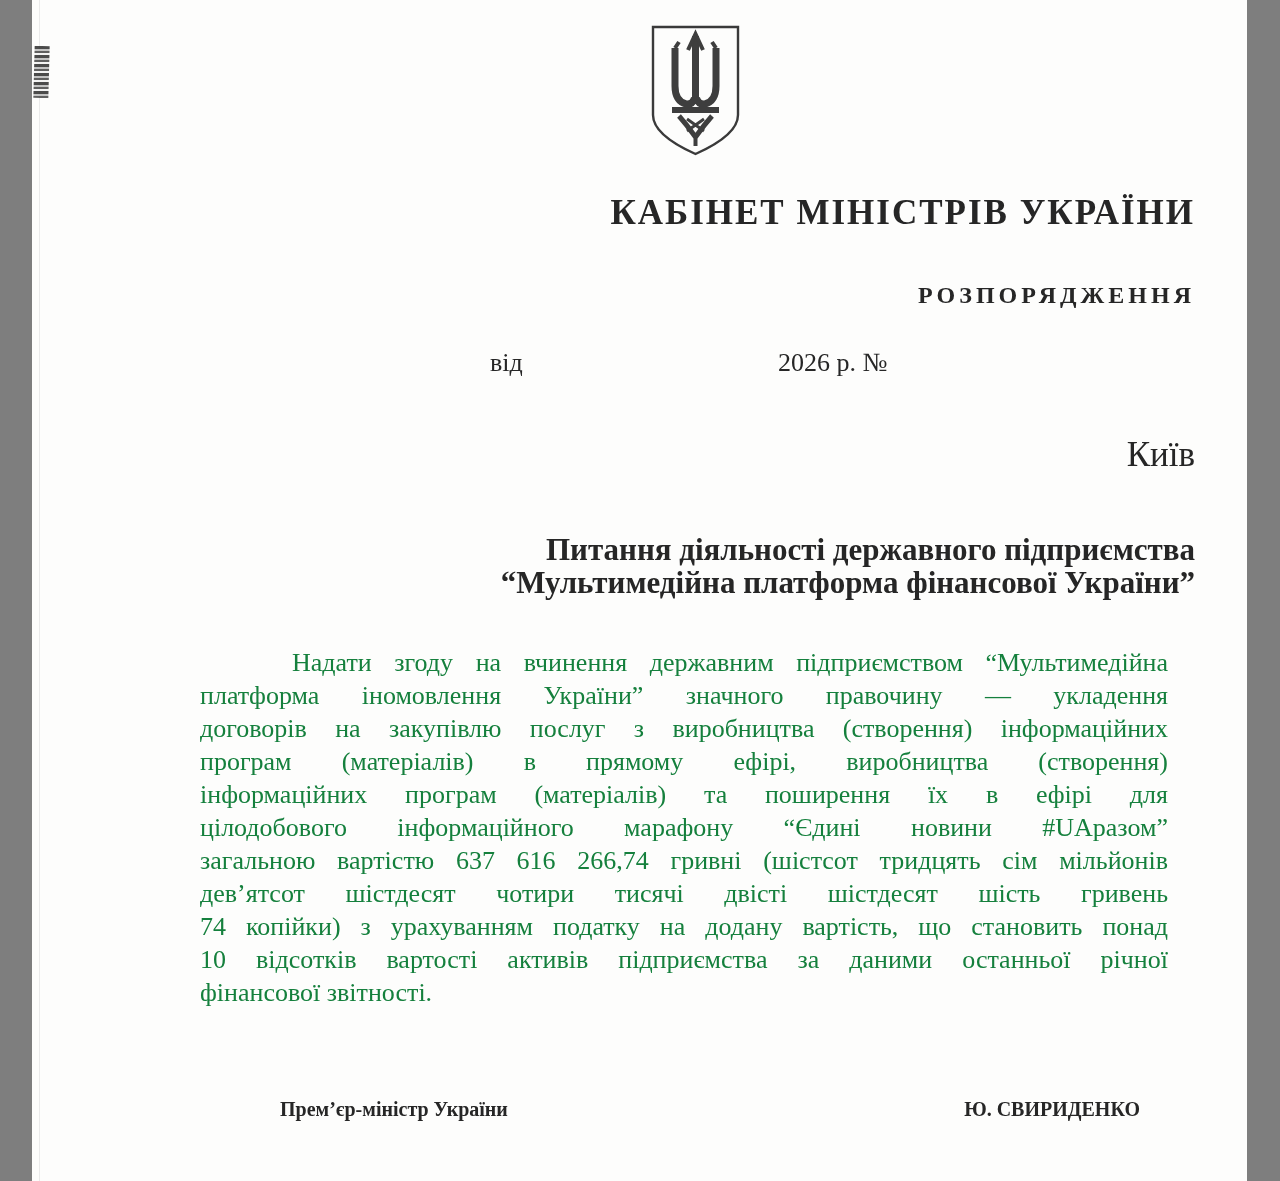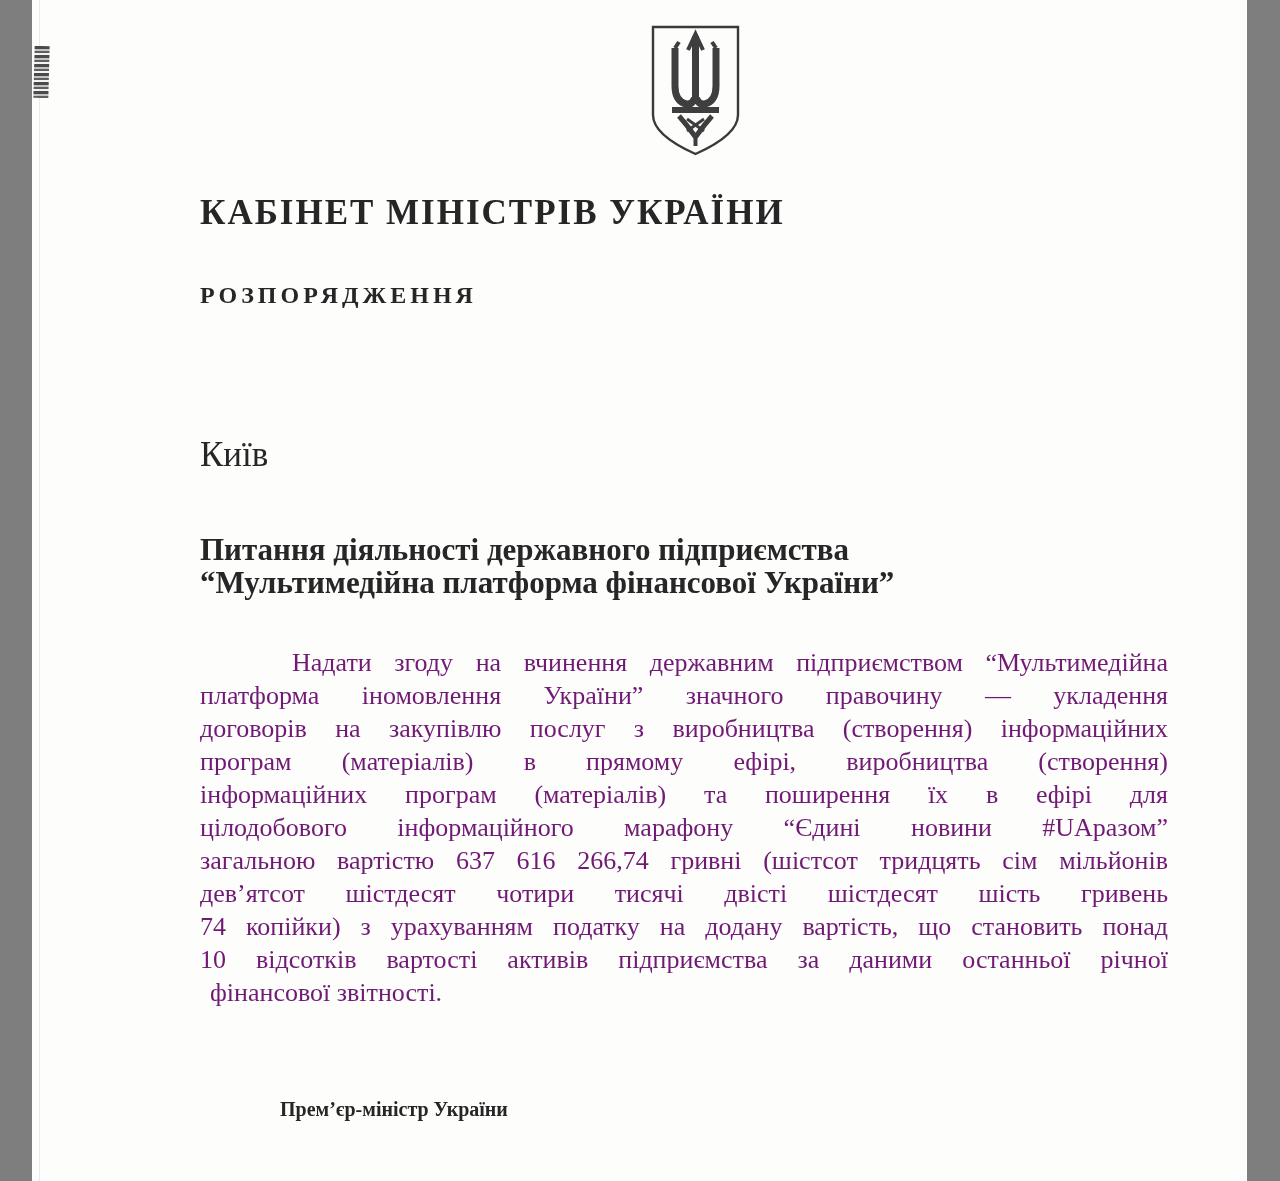--- a/index.html
+++ b/index.html
@@ -51,21 +51,21 @@
     left: 616px;
     top: 24px;
     width: 95px;
     height: 134px;
   }
 
   .center-col {
     position: absolute;
     left: 168px;
     width: 995px;
-    text-align: left;
+    text-align: right;
   }
   .body-col {
     position: absolute;
     left: 168px;
     width: 968px;
   }
 
   .org-title {
     top: 193px;
     font-size: 35px;
@@ -106,33 +106,32 @@
     top: 533px;
     font-size: 31px;
     font-weight: bold;
     line-height: 33px;
   }
 
   .body-par {
     top: 646px;
     font-size: 26px;
     line-height: 33px;
-    color: #701a75;
+    color: #15803d;
   }
   .jline {
     text-align: justify;
     text-align-last: justify;
     white-space: normal;
     width: 100%;
   }
   .jline.first { padding-left: 92px; }
   .jline.last {
     text-align: left;
     text-align-last: left;
-    margin-left: 10px;
   }
 
   .signature-row {
     top: 1098px;
     height: 40px;
     font-size: 20px;
     font-weight: bold;
   }
   .sig-position { position: absolute; left: 80px; top: 0; white-space: nowrap; }
   .sig-name { position: absolute; right: 28px; top: 0; white-space: nowrap; }
@@ -158,20 +157,24 @@
         <path d="M31 92 Q39 101 47.5 113 M64 92 Q56 101 47.5 113" stroke-width="5"></path>
         <path d="M39 95 L56 107 M56 95 L39 107" stroke-width="3"></path>
         <path d="M47.5 113 V122" stroke-width="4"></path>
       </g>
     </svg>
 
     <div class="center-col org-title">КАБІНЕТ МІНІСТРІВ УКРАЇНИ</div>
 
     <div class="center-col doc-type">РОЗПОРЯДЖЕННЯ</div>
 
+    <div class="body-col date-row">
+      <span class="date-from">від</span>
+      <span class="date-year">2026 р. №</span>
+    </div>
 
     <div class="center-col city">Київ</div>
 
     <div class="center-col subject">
       <div>Питання діяльності державного підприємства</div>
       <div>“Мультимедійна платформа фінансової України”</div>
     </div>
 
     <div class="body-col body-par">
       <div class="jline first">Надати згоду на вчинення державним підприємством “Мультимедійна</div>
@@ -182,16 +185,17 @@
       <div class="jline">цілодобового інформаційного марафону “Єдині новини #UAразом”</div>
       <div class="jline">загальною вартістю 637 616 266,74 гривні (шістсот тридцять сім мільйонів</div>
       <div class="jline">дев’ятсот шістдесят чотири тисячі двісті шістдесят шість гривень</div>
       <div class="jline">74 копійки) з урахуванням податку на додану вартість, що становить понад</div>
       <div class="jline">10 відсотків вартості активів підприємства за даними останньої річної</div>
       <div class="jline last">фінансової звітності.</div>
     </div>
 
     <div class="body-col signature-row">
       <span class="sig-position">Прем’єр-міністр України</span>
+      <span class="sig-name">Ю. СВИРИДЕНКО</span>
     </div>
 
   </div>
 </div>
 
 </body></html>

